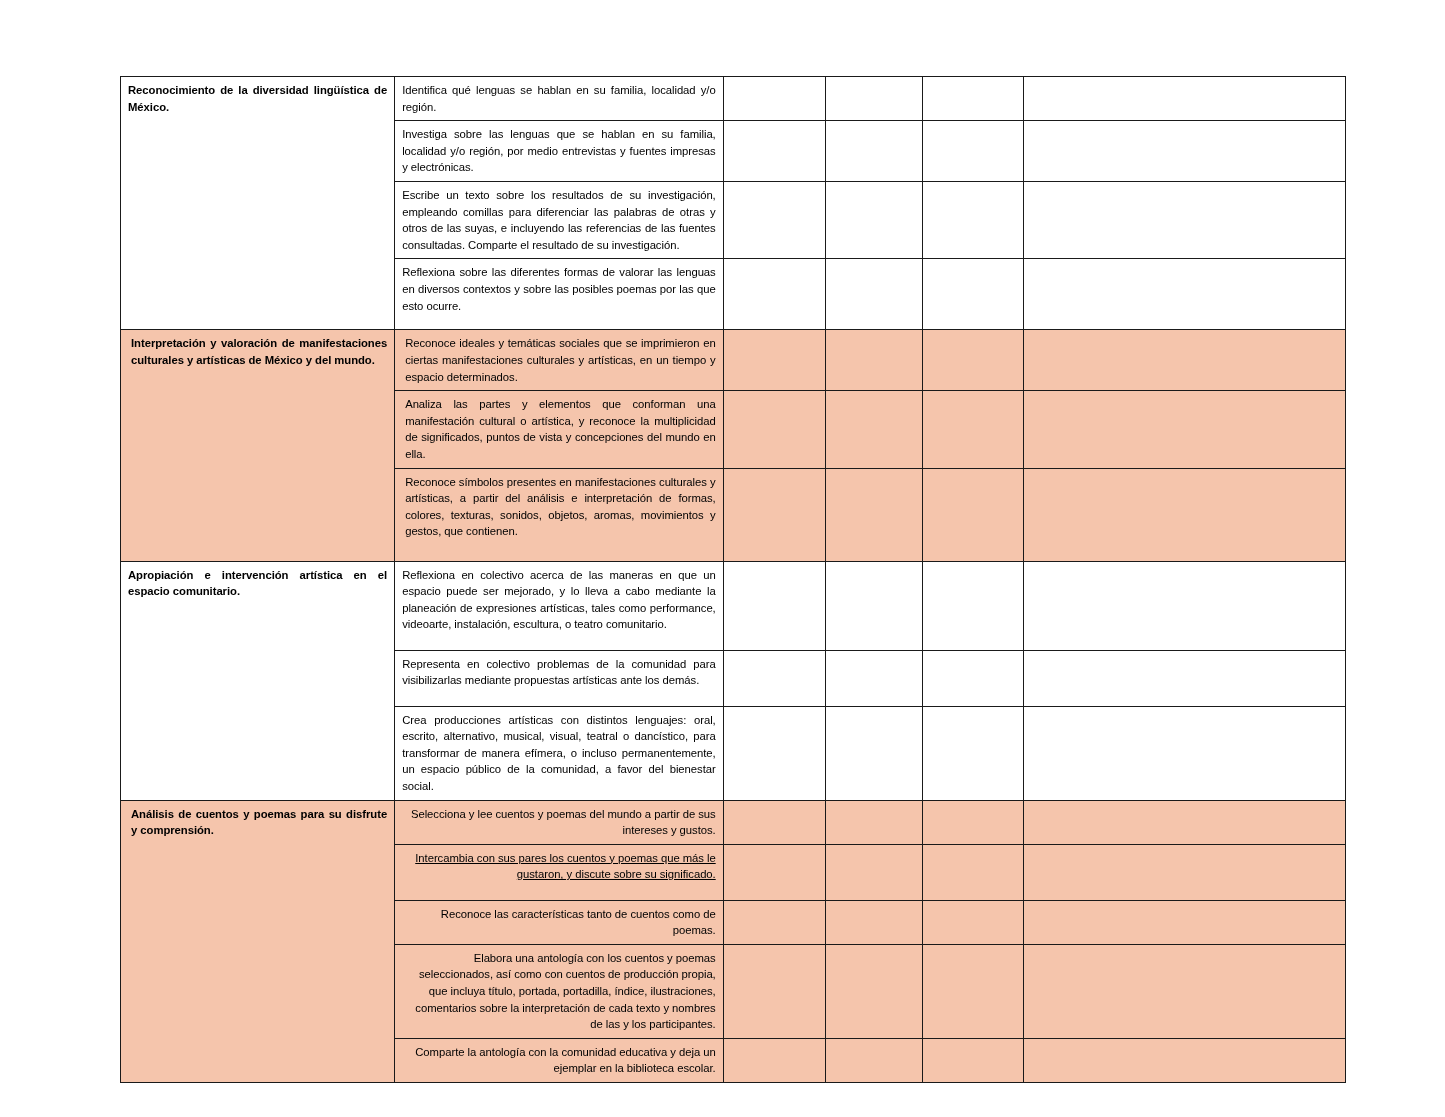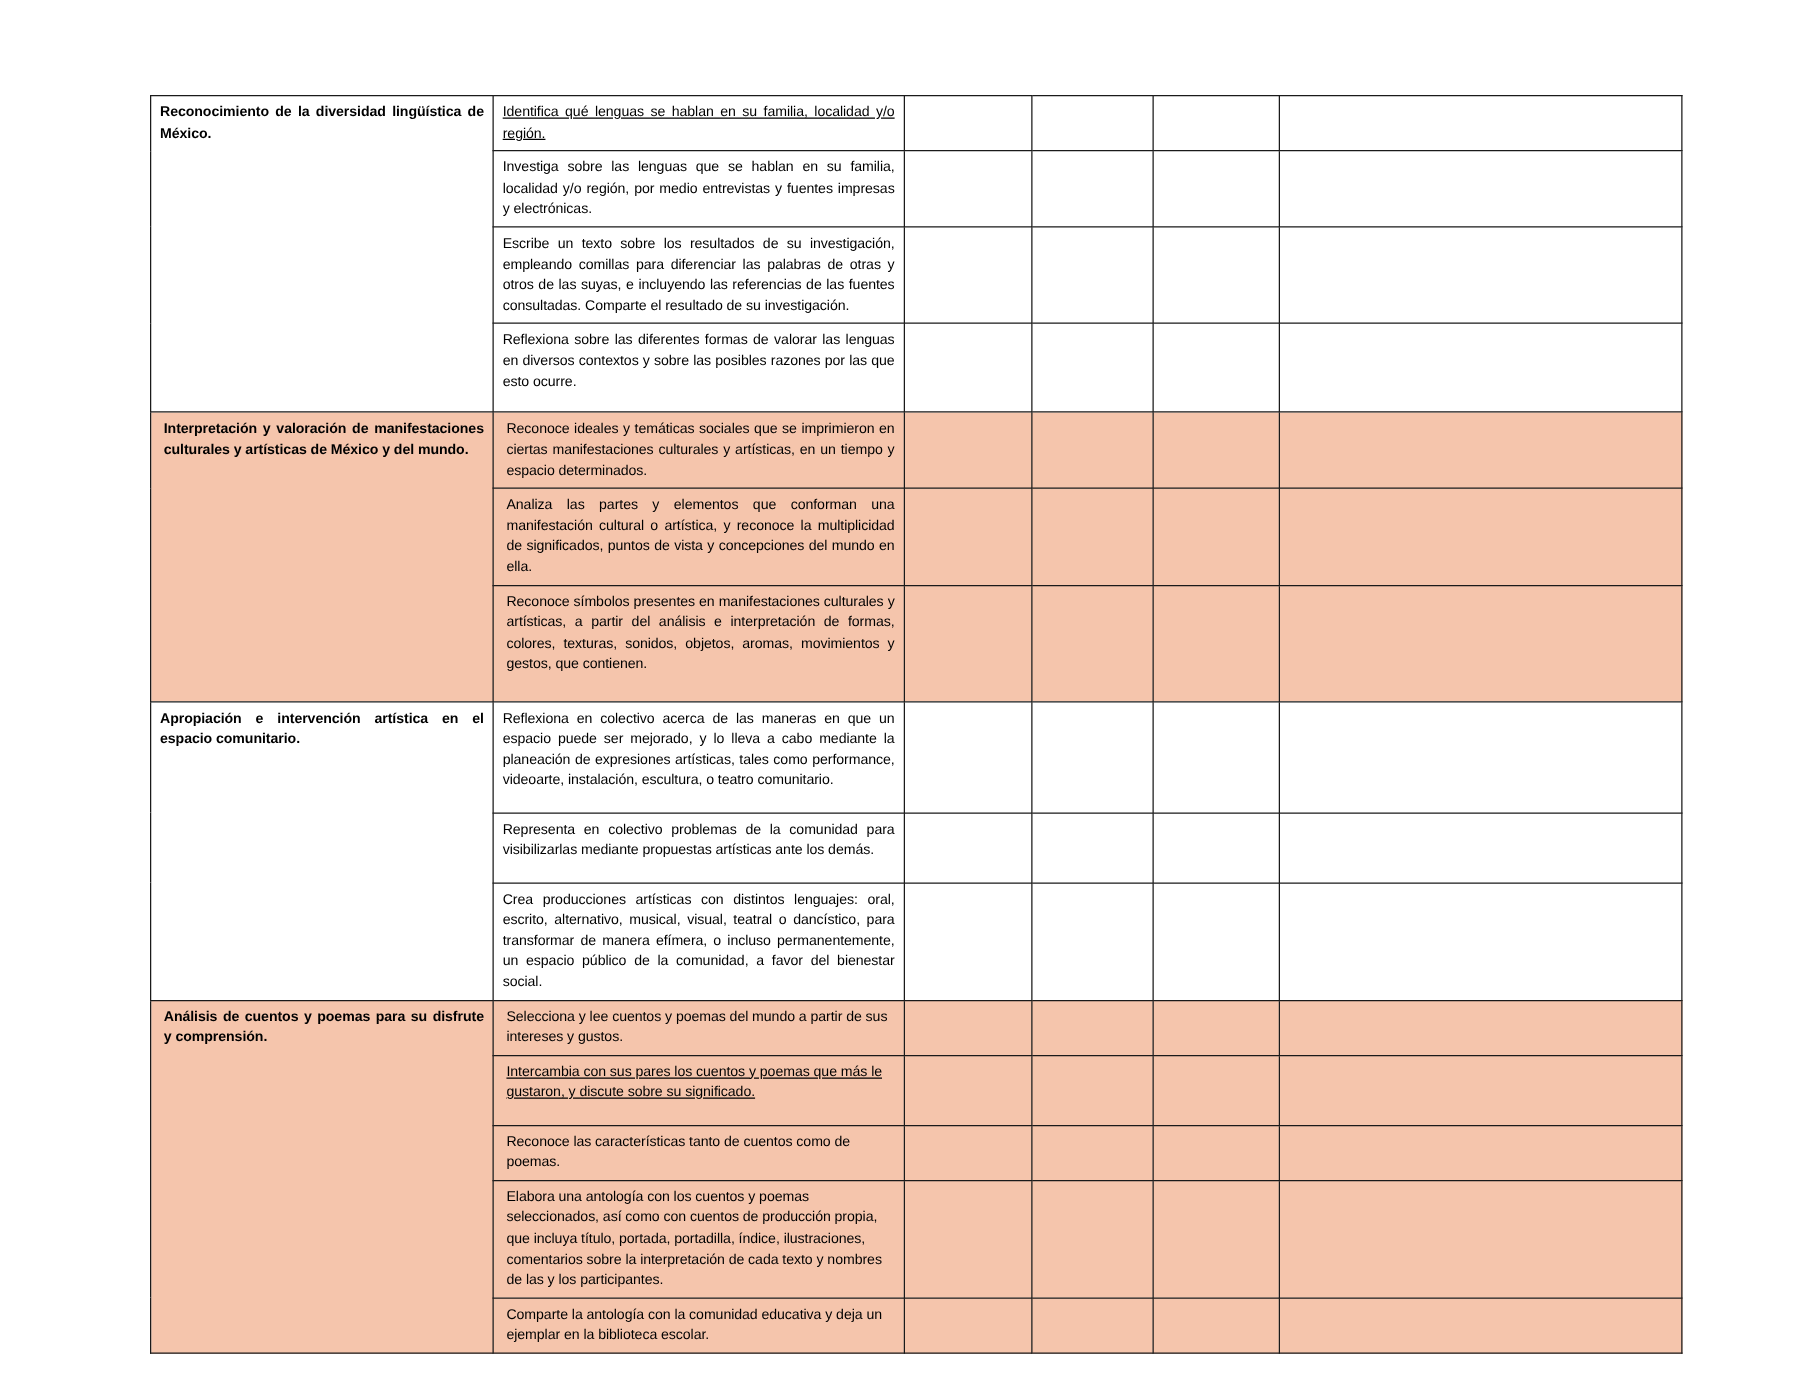--- a/index.html
+++ b/index.html
@@ -62,21 +62,21 @@
     padding-top: 6px;
   }
 
   td.desc {
     text-align: justify;
     text-justify: inter-word;
     letter-spacing: -0.05px;
   }
 
   td.desc.plain {
-    text-align: left;
+    text-align: right;
   }
 
   td.mark, td.obs {
     padding: 0;
   }
 
   
   tr.shaded td,
   td.shaded {
     background: #f5c5ac;
@@ -94,42 +94,42 @@
         <col class="c-desc">
         <col class="c-m1">
         <col class="c-m2">
         <col class="c-m3">
         <col class="c-obs">
       </colgroup>
       <tbody>
 
       <tr>
         <td class="area" rowspan="4" style="height:235px;">Reconocimiento de la diversidad lingüística de México.</td>
-        <td class="desc" style="height:27px;text-decoration:underline;">Identifica qué lenguas se hablan en su familia, localidad y/o región.</td>
+        <td class="desc" style="height:27px;">Identifica qué lenguas se hablan en su familia, localidad y/o región.</td>
         <td class="mark"></td>
         <td class="mark"></td>
         <td class="mark"></td>
         <td class="obs"></td>
       </tr>
       <tr>
         <td class="desc" style="height:46px;">Investiga sobre las lenguas que se hablan en su familia, localidad y/o región, por medio entrevistas y fuentes impresas y electrónicas.</td>
         <td class="mark"></td>
         <td class="mark"></td>
         <td class="mark"></td>
         <td class="obs"></td>
       </tr>
       <tr>
         <td class="desc" style="height:62px;">Escribe un texto sobre los resultados de su investigación, empleando comillas para diferenciar las palabras de otras y otros de las suyas, e incluyendo las referencias de las fuentes consultadas. Comparte el resultado de su investigación.</td>
         <td class="mark"></td>
         <td class="mark"></td>
         <td class="mark"></td>
         <td class="obs"></td>
       </tr>
       <tr>
-        <td class="desc" style="height:60px;">Reflexiona sobre las diferentes formas de valorar las lenguas en diversos contextos y sobre las posibles razones por las que esto ocurre.</td>
+        <td class="desc" style="height:60px;">Reflexiona sobre las diferentes formas de valorar las lenguas en diversos contextos y sobre las posibles poemas por las que esto ocurre.</td>
         <td class="mark"></td>
         <td class="mark"></td>
         <td class="mark"></td>
         <td class="obs"></td>
       </tr>
 
       <tr class="shaded">
         <td class="area shaded" rowspan="3" style="height:214px;">Interpretación y valoración de manifestaciones culturales y artísticas de México y del mundo.</td>
         <td class="desc shaded" style="height:48px;">Reconoce ideales y temáticas sociales que se imprimieron en ciertas manifestaciones culturales y artísticas, en un tiempo y espacio determinados.</td>
         <td class="mark shaded"></td>

